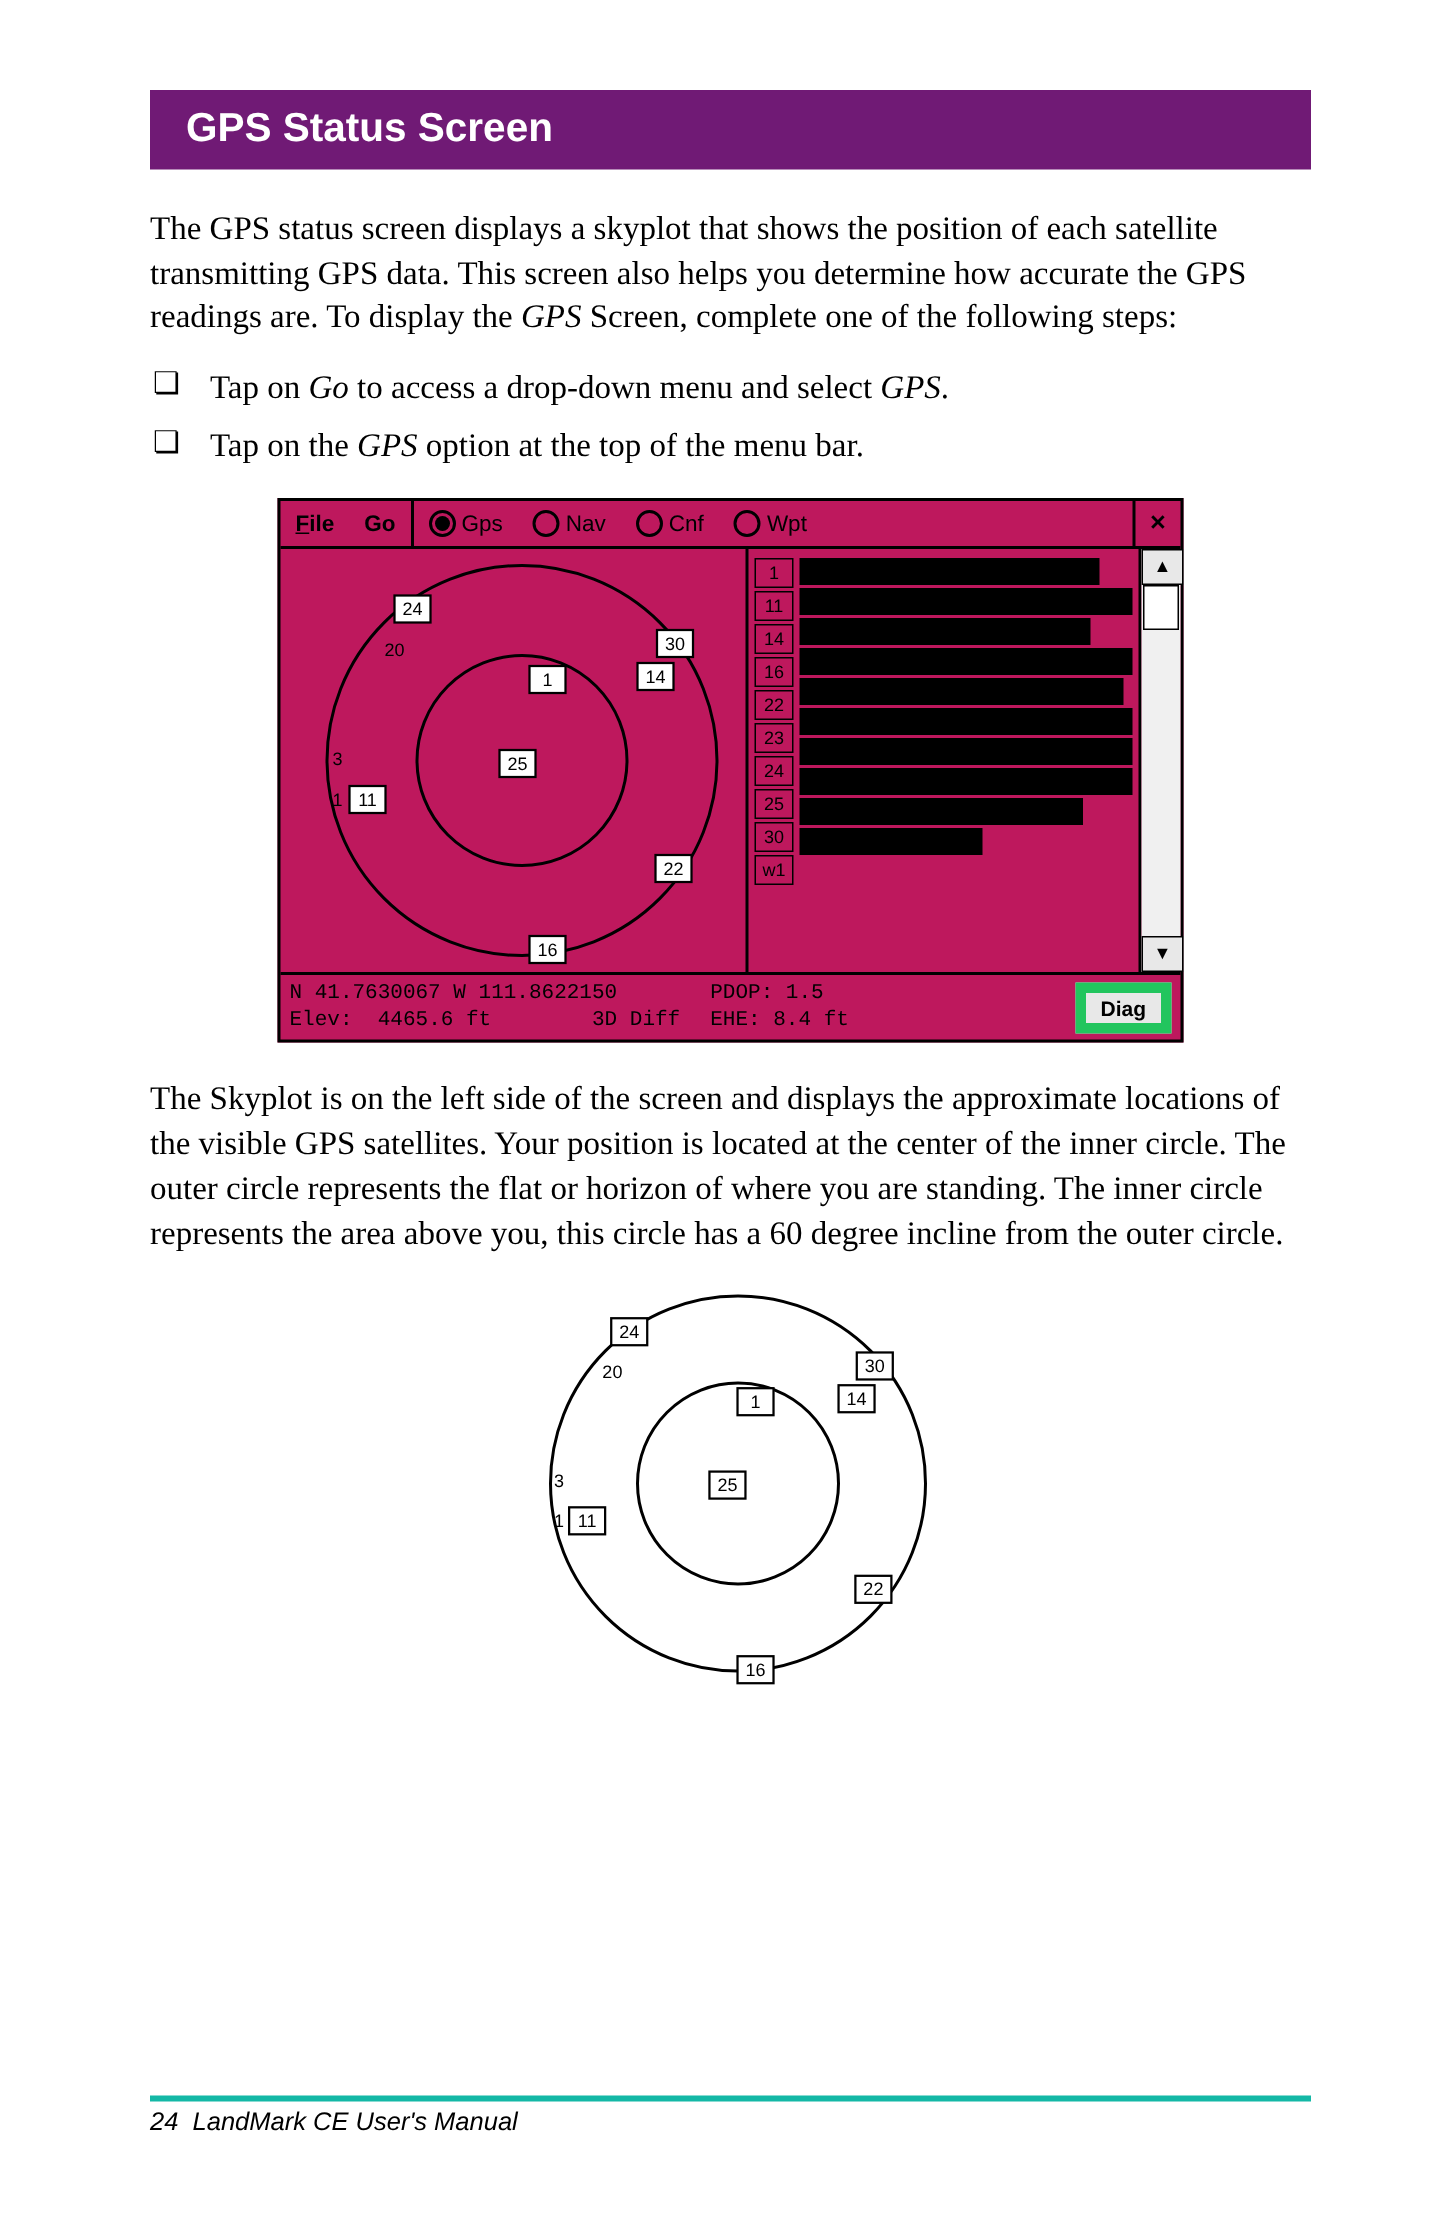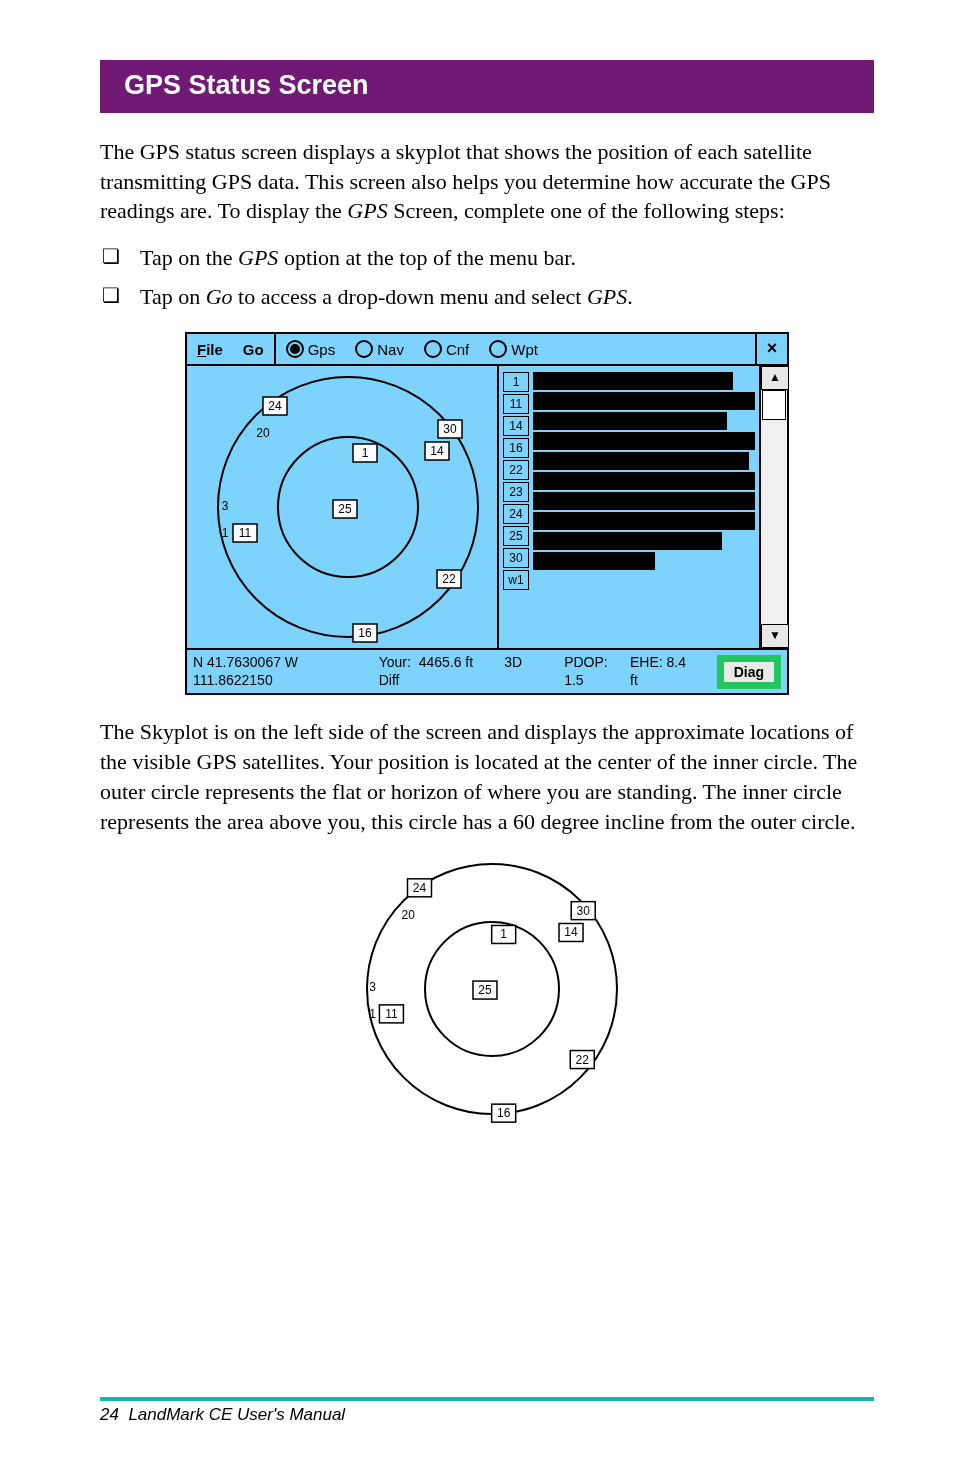--- a/index.html
+++ b/index.html
@@ -67,21 +67,21 @@
     padding-top: 4px;
     font-family: Arial, Helvetica, sans-serif;
     font-style: italic;
     font-size: 17px;
   }
 
   
   .app {
     display: inline-block;
     border: 2px solid #000;
-    background: #7dd3fc;
+    background: #be185d;
     text-align: left;
     font-family: "MS Sans Serif", Tahoma, Arial, sans-serif;
     font-size: 15px;
   }
   .menubar {
     display: flex;
     align-items: center;
     border-bottom: 2px solid #000;
     height: 30px;
   }
@@ -182,21 +182,21 @@
   }
 
   .statusbar {
     border-top: 2px solid #000;
     display: flex;
     align-items: center;
     padding: 4px 6px;
     gap: 20px;
     font-size: 14px;
   }
-  .statusbar .col { display: flex; flex-direction: row; line-height: 1.25; }
+  .statusbar .col { display: flex; flex-direction: column; line-height: 1.25; font-family: Liberation Mono, monospace; }
   .statusbar .btn {
     border: 7px solid #22c55e;
     padding: 2px 10px;
     font-weight: bold;
     background: #e8e8e8;
     margin-left: auto;
   }
 
   
   .skyplot-svg { display: block; }
@@ -207,24 +207,24 @@
 <div class="page">
 
   <div class="title-bar">GPS Status Screen</div>
 
   <p class="body-text">
     <span>The GPS status screen displays a skyplot that shows the position of each satellite transmitting GPS data. This screen also helps you determine how accurate the GPS readings are. To display the </span><span class="italic">GPS</span><span> Screen, complete one of the following steps:</span>
   </p>
 
   <ul class="checklist">
     <li>
-      <span>Tap on the </span><span class="italic">GPS</span><span> option at the top of the menu bar.</span>
+      <span>Tap on </span><span class="italic">Go</span><span> to access a drop-down menu and select </span><span class="italic">GPS</span><span>.</span>
     </li>
     <li>
-      <span>Tap on </span><span class="italic">Go</span><span> to access a drop-down menu and select </span><span class="italic">GPS</span><span>.</span>
+      <span>Tap on the </span><span class="italic">GPS</span><span> option at the top of the menu bar.</span>
     </li>
   </ul>
 
   <div class="screenshot-wrap">
     <div class="app" style="width:600px;">
       
       <div class="menubar">
         <div class="mitem">
             <b class="underline-first">File</b>
           </div>
@@ -309,21 +309,21 @@
           <div class="arrow" style="top:0">▲</div>
           <div class="thumb"></div>
           <div class="arrow" style="bottom:0">▼</div>
         </div>
       </div>
 
       
       <div class="statusbar">
         <div class="col">
           <div><span>N  41.7630067</span>&nbsp;<span>W  111.8622150</span></div>
-          <div><span>Your:</span>&nbsp;&nbsp;<span>4465.6 ft</span>&nbsp;&nbsp;&nbsp;&nbsp;&nbsp;&nbsp;&nbsp;&nbsp;<span>3D Diff</span></div>
+          <div><span>Elev:</span>&nbsp;&nbsp;<span>4465.6 ft</span>&nbsp;&nbsp;&nbsp;&nbsp;&nbsp;&nbsp;&nbsp;&nbsp;<span>3D Diff</span></div>
         </div>
         <div class="col">
           <div>PDOP: 1.5</div>
           <div>EHE: 8.4 ft</div>
         </div>
         <div class="btn">Diag</div>
       </div>
     </div>
   </div>
 

